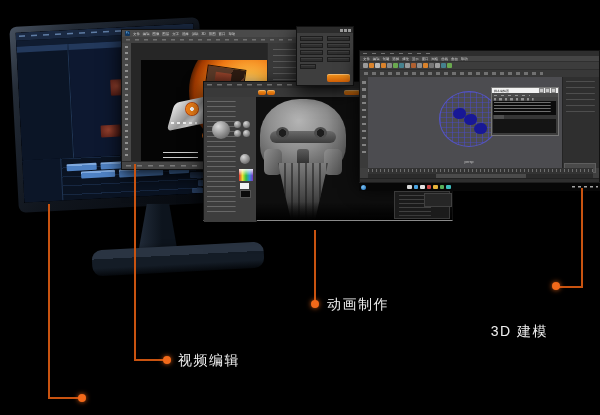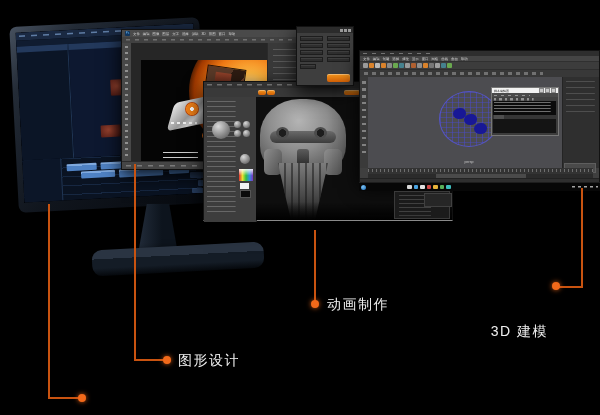--- a/index.html
+++ b/index.html
@@ -400,21 +400,21 @@
   <div id="ctxpanel" class="abs"></div>
   <div id="ctxsub" class="abs"></div>
 
   <div class="cline" style="left:48px;top:204px;width:2px;height:195px;"></div>
   <div class="cline" style="left:48px;top:397px;width:32px;height:2px;"></div>
   <div class="cdot" style="left:78px;top:394px;"></div>
 
   <div class="cline" style="left:134px;top:164px;width:2px;height:196px;"></div>
   <div class="cline" style="left:134px;top:359px;width:31px;height:2px;"></div>
   <div class="cdot" style="left:163px;top:356px;"></div>
-  <div class="clabel" style="left:178px;top:352px;">图形设计</div>
+  <div class="clabel" style="left:178px;top:352px;">视频编辑</div>
 
   <div class="cline" style="left:314px;top:230px;width:2px;height:72px;"></div>
   <div class="cdot" style="left:311px;top:300px;"></div>
   <div class="clabel" style="left:327px;top:296px;">动画制作</div>
 
   <div class="cline" style="left:581px;top:188px;width:2px;height:100px;"></div>
   <div class="cline" style="left:559px;top:286px;width:24px;height:2px;"></div>
   <div class="cdot" style="left:552px;top:282px;"></div>
   <div class="clabel" style="right:52px;top:279px;left:auto;margin-top:44px;">3D 建模</div>
 

